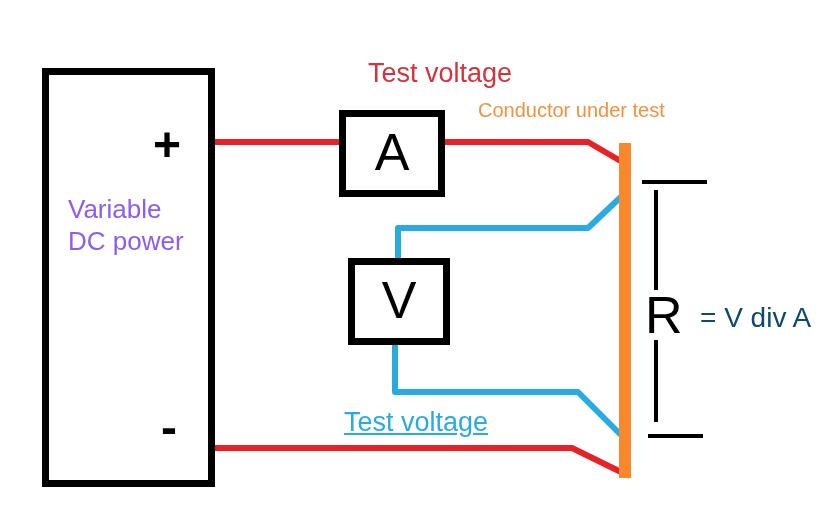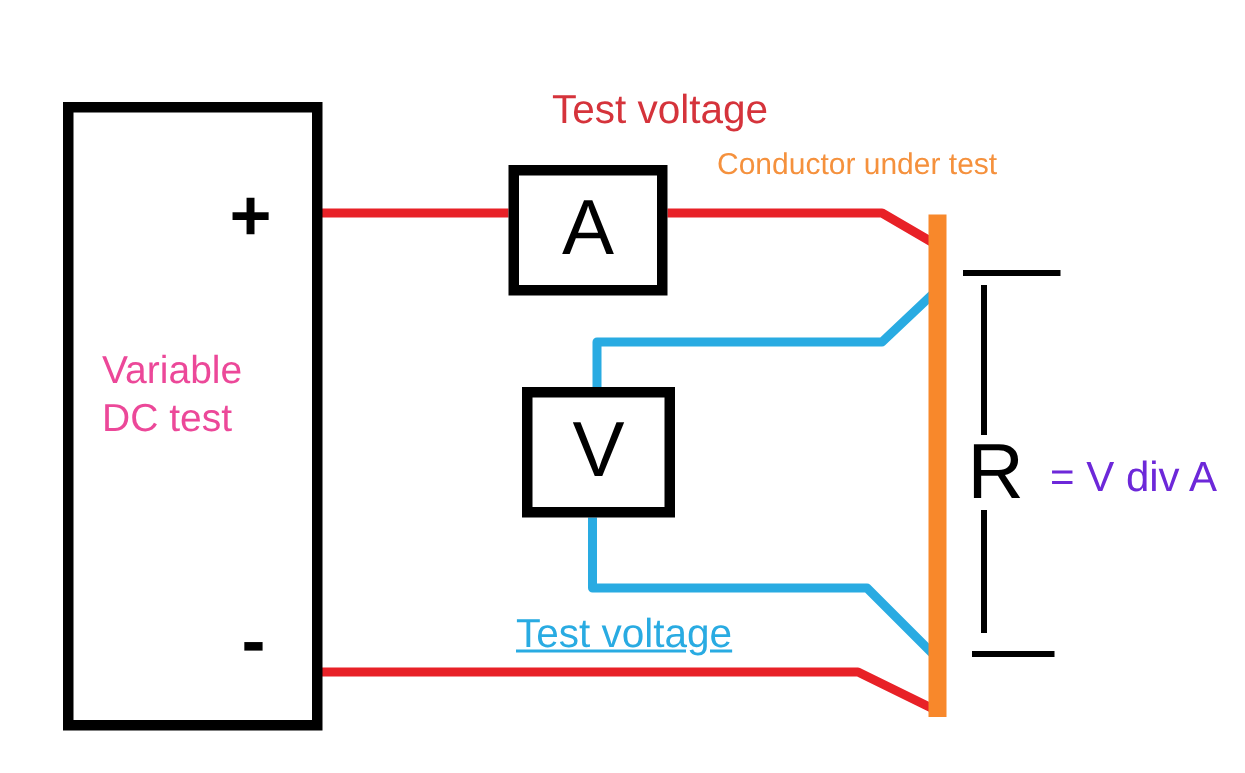--- a/index.html
+++ b/index.html
@@ -57,39 +57,38 @@
     transform: translate(-50%, -50%);
     line-height: 1;
   }
   .plus  { left: 167px; top: 145px; }
   .minus { left: 169px; top: 428px; }
 
   .ps-name {
     left: 68px; top: 193px;
     font-size: 26px;
     line-height: 32px;
-    color: #ec4899;
-    margin-top: 37px;
+    color: #8b5cf6;
   }
 
   .lbl { font-size: 27px; line-height: 1.1; }
   .lbl-current   { left: 368px; top: 59px;  color: var(--label-current, #d5333b); }
   .lbl-conductor { left: 478px; top: 99px;  color: var(--label-conductor, #f5913d); font-size: 20px; }
   .lbl-voltage   { left: 344px; top: 408px; color: var(--label-voltage, #29abe2); text-decoration: underline; }
 
   .r-symbol {
     left: 645px; top: 289px;
     font-size: 52px;
     color: #000000;
     line-height: 1;
   }
   .r-formula {
     left: 700px; top: 304px;
     font-size: 28px;
-    color: #6d28d9;
+    color: #0c4a6e;
     line-height: 1;
   }
 </style>
 </head>
 <body>
 
 <div class="canvas">
 
   <svg class="wires-svg" viewBox="0 0 830 515">
 
@@ -105,21 +104,21 @@
     <line class="bracket" x1="656" y1="190" x2="656" y2="290"></line>
     <line class="bracket" x1="656" y1="340" x2="656" y2="422"></line>
     <line class="bracket" x1="648" y1="436" x2="703" y2="436"></line>
   </svg>
 
   <div class="box ps-box"></div>
   <div class="abs terminal plus">+</div>
   <div class="abs terminal minus">-</div>
   <div class="abs ps-name">
     <div>Variable</div>
-    <div>DC test</div>
+    <div>DC power</div>
   </div>
 
   <div class="box meter-a">
     <span class="meter-letter">A</span>
   </div>
   <div class="box meter-v">
     <span class="meter-letter">V</span>
   </div>
 
   <div class="abs lbl lbl-current">Test voltage</div>

